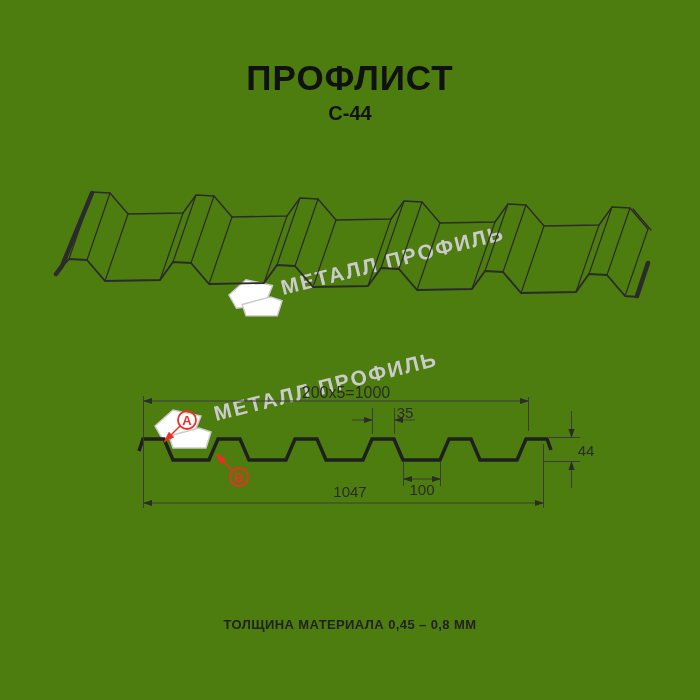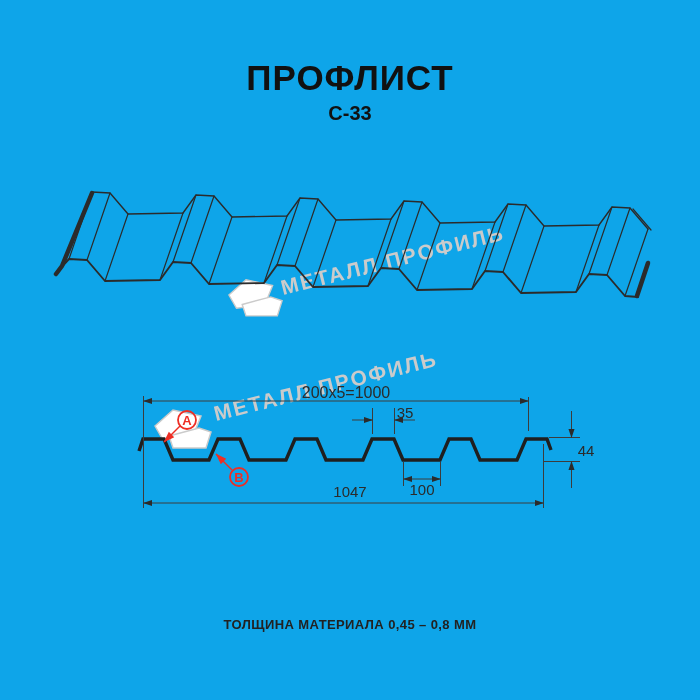--- a/index.html
+++ b/index.html
@@ -1,37 +1,37 @@
 <!DOCTYPE html>
 <html><head>
 <meta charset="utf-8">
 <style>
   html,body{margin:0;padding:0;background:#fff;}
-  #canvas{position:relative;width:700px;height:700px;background:#0ea5e9;overflow:hidden;
+  #canvas{position:relative;width:700px;height:700px;background:#4d7c0f;overflow:hidden;
           font-family:"Liberation Sans",sans-serif;}
   .title{position:absolute;left:0;top:58px;width:700px;text-align:center;
          font-size:35px;font-weight:800;letter-spacing:1px;color:#111;}
   .subtitle{position:absolute;left:0;top:102px;width:700px;text-align:center;
          font-size:20px;font-weight:700;color:#111;}
   .footer{position:absolute;left:0;top:617px;width:700px;text-align:center;
          font-size:13px;font-weight:600;letter-spacing:.4px;color:#222;}
   svg{position:absolute;left:0;top:0;}
   .dimtxt{font-family:"Liberation Sans",sans-serif;font-size:15px;fill:#2b2b2b;}
   .dimtxt-big{font-family:"Liberation Sans",sans-serif;font-size:16px;fill:#2b2b2b;}
   .redtxt{font-family:"Liberation Sans",sans-serif;font-size:13px;font-weight:700;fill:#ee2e24;}
   .wmtxt{font-family:"Liberation Sans",sans-serif;font-size:21px;font-weight:700;
          letter-spacing:2px;fill:#cbcbcb;}
 </style>
 </head>
 <body>
 
 <div id="canvas">
 
   <div class="title">ПРОФЛИСТ</div>
-  <div class="subtitle">С-33</div>
+  <div class="subtitle">С-44</div>
 
   <svg width="700" height="700" viewBox="0 0 700 700">
     <defs>
       <marker id="arr" viewBox="0 0 10 10" refX="9.5" refY="5" markerWidth="9" markerHeight="9" orient="auto-start-reverse">
         <path d="M0,1.6 L10,5 L0,8.4 Z" fill="#2b2b2b"></path>
       </marker>
       <marker id="arrRed" viewBox="0 0 10 10" refX="9.5" refY="5" markerWidth="8" markerHeight="8" orient="auto-start-reverse">
         <path d="M0,1.6 L10,5 L0,8.4 Z" fill="#ee2e24"></path>
       </marker>
     </defs>

